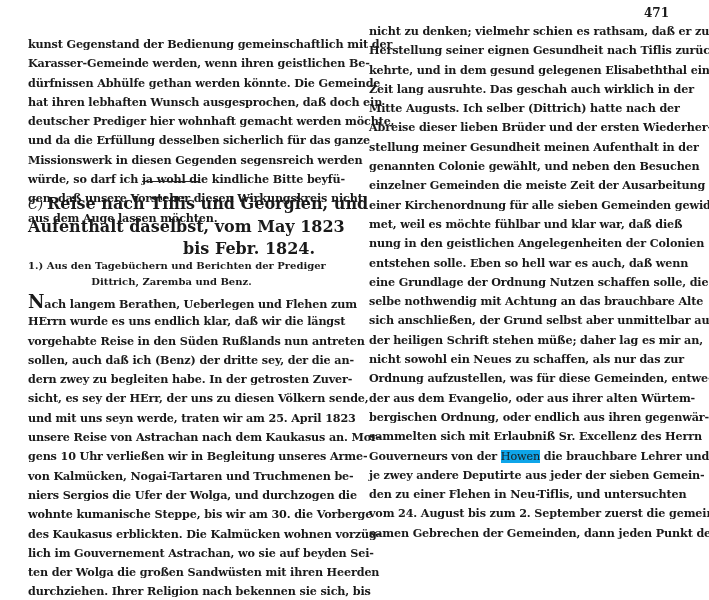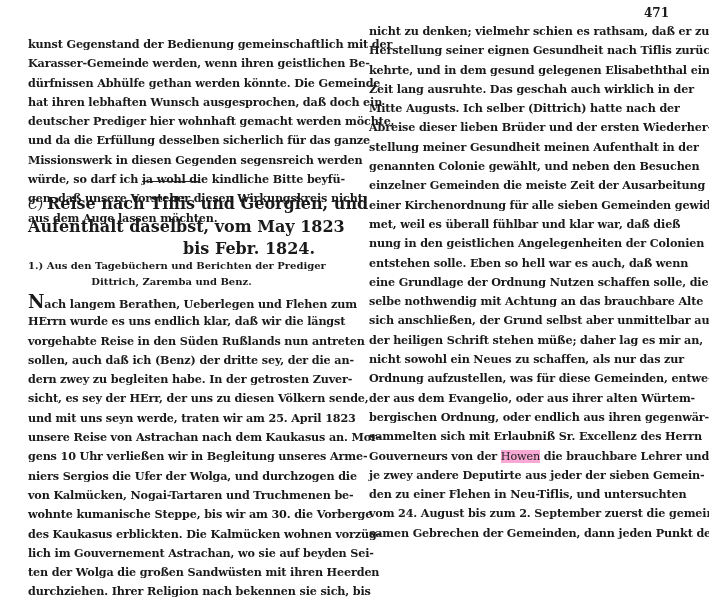--- a/index.html
+++ b/index.html
@@ -15,21 +15,21 @@
         text-align:justify;text-align-last:justify;font-weight:bold;letter-spacing:-0.15px;}
   .line.last{text-align-last:left;}
   .pagenum{position:absolute;right:40px;top:6px;font-size:12px;font-weight:bold;}
   .rule{position:absolute;left:142px;top:181px;width:58px;height:0;border-top:1.5px solid #222;}
   .heading{position:absolute;left:28px;width:287px;text-align:center;}
   .h-line{font-size:16px;line-height:22px;font-weight:bold;white-space:nowrap;text-align:right;}
   .h-line .mark{font-style:italic;font-weight:normal;font-size:13px;margin-right:4px;}
   .sub{font-size:10px;line-height:16px;font-weight:bold;white-space:nowrap;}
   .sub1{text-align:justify;text-align-last:justify;}
   .dropcap{font-size:18px;line-height:18px;}
-  .hl{background:#f9a8d4;font-weight:normal;}
+  .hl{background:#0ea5e9;font-weight:normal;}
 </style>
 </head>
 <body>
 
 <div class="page left">
   <div class="col" style="top:35px;">
     <div class="line">kunst Gegenstand der Bedienung gemeinschaftlich mit der</div>
     <div class="line">Karasser-Gemeinde werden, wenn ihren geistlichen Be-</div>
     <div class="line">dürfnissen Abhülfe gethan werden könnte.  Die Gemeinde</div>
     <div class="line">hat ihren lebhaften Wunsch ausgesprochen, daß doch ein</div>
@@ -57,22 +57,22 @@
   <div class="col" style="top:293px;">
     <div class="line"><span class="dropcap">N</span><span>ach langem Berathen, Ueberlegen und Flehen zum</span></div>
     <div class="line">HErrn wurde es uns endlich klar, daß wir die längst</div>
     <div class="line">vorgehabte Reise in den Süden Rußlands nun antreten</div>
     <div class="line">sollen, auch daß ich (Benz) der dritte sey, der die an-</div>
     <div class="line">dern zwey zu begleiten habe.  In der getrosten Zuver-</div>
     <div class="line">sicht, es sey der HErr, der uns zu diesen Völkern sende,</div>
     <div class="line">und mit uns seyn werde, traten wir am 25. April 1823</div>
     <div class="line">unsere Reise von Astrachan nach dem Kaukasus an.  Mor-</div>
     <div class="line">gens 10 Uhr verließen wir in Begleitung unseres Arme-</div>
+    <div class="line">von Kalmücken, Nogai-Tartaren und Truchmenen be-</div>
     <div class="line">niers Sergios die Ufer der Wolga, und durchzogen die</div>
-    <div class="line">von Kalmücken, Nogai-Tartaren und Truchmenen be-</div>
     <div class="line">wohnte kumanische Steppe, bis wir am 30. die Vorberge</div>
     <div class="line">des Kaukasus erblickten.  Die Kalmücken wohnen vorzüg-</div>
     <div class="line">lich im Gouvernement Astrachan, wo sie auf beyden Sei-</div>
     <div class="line">ten der Wolga die großen Sandwüsten mit ihren Heerden</div>
     <div class="line">durchziehen.  Ihrer Religion nach bekennen sie sich, bis</div>
 
   </div>
 </div>
 
 <div class="page right">
@@ -81,21 +81,21 @@
     <div class="line">nicht zu denken; vielmehr schien es rathsam, daß er zur</div>
     <div class="line">Herstellung seiner eignen Gesundheit nach Tiflis zurück-</div>
     <div class="line">kehrte, und in dem gesund gelegenen Elisabeththal eine</div>
     <div class="line">Zeit lang ausruhte.  Das geschah auch wirklich in der</div>
     <div class="line">Mitte Augusts.  Ich selber (Dittrich) hatte nach der</div>
     <div class="line">Abreise dieser lieben Brüder und der ersten Wiederher-</div>
     <div class="line">stellung meiner Gesundheit meinen Aufenthalt in der</div>
     <div class="line">genannten Colonie gewählt, und neben den Besuchen</div>
     <div class="line">einzelner Gemeinden die meiste Zeit der Ausarbeitung</div>
     <div class="line">einer Kirchenordnung für alle sieben Gemeinden gewid-</div>
-    <div class="line">met, weil es überall fühlbar und klar war, daß dieß</div>
+    <div class="line">met, weil es möchte fühlbar und klar war, daß dieß</div>
     <div class="line">nung in den geistlichen Angelegenheiten der Colonien</div>
     <div class="line">entstehen solle.  Eben so hell war es auch, daß wenn</div>
     <div class="line">eine Grundlage der Ordnung Nutzen schaffen solle, die-</div>
     <div class="line">selbe nothwendig mit Achtung an das brauchbare Alte</div>
     <div class="line">sich anschließen, der Grund selbst aber unmittelbar auf</div>
     <div class="line">der heiligen Schrift stehen müße; daher lag es mir an,</div>
     <div class="line">nicht sowohl ein Neues zu schaffen, als nur das zur</div>
     <div class="line">Ordnung aufzustellen, was für diese Gemeinden, entwe-</div>
     <div class="line">der aus dem Evangelio, oder aus ihrer alten Würtem-</div>
     <div class="line">bergischen Ordnung, oder endlich aus ihren gegenwär-</div>

